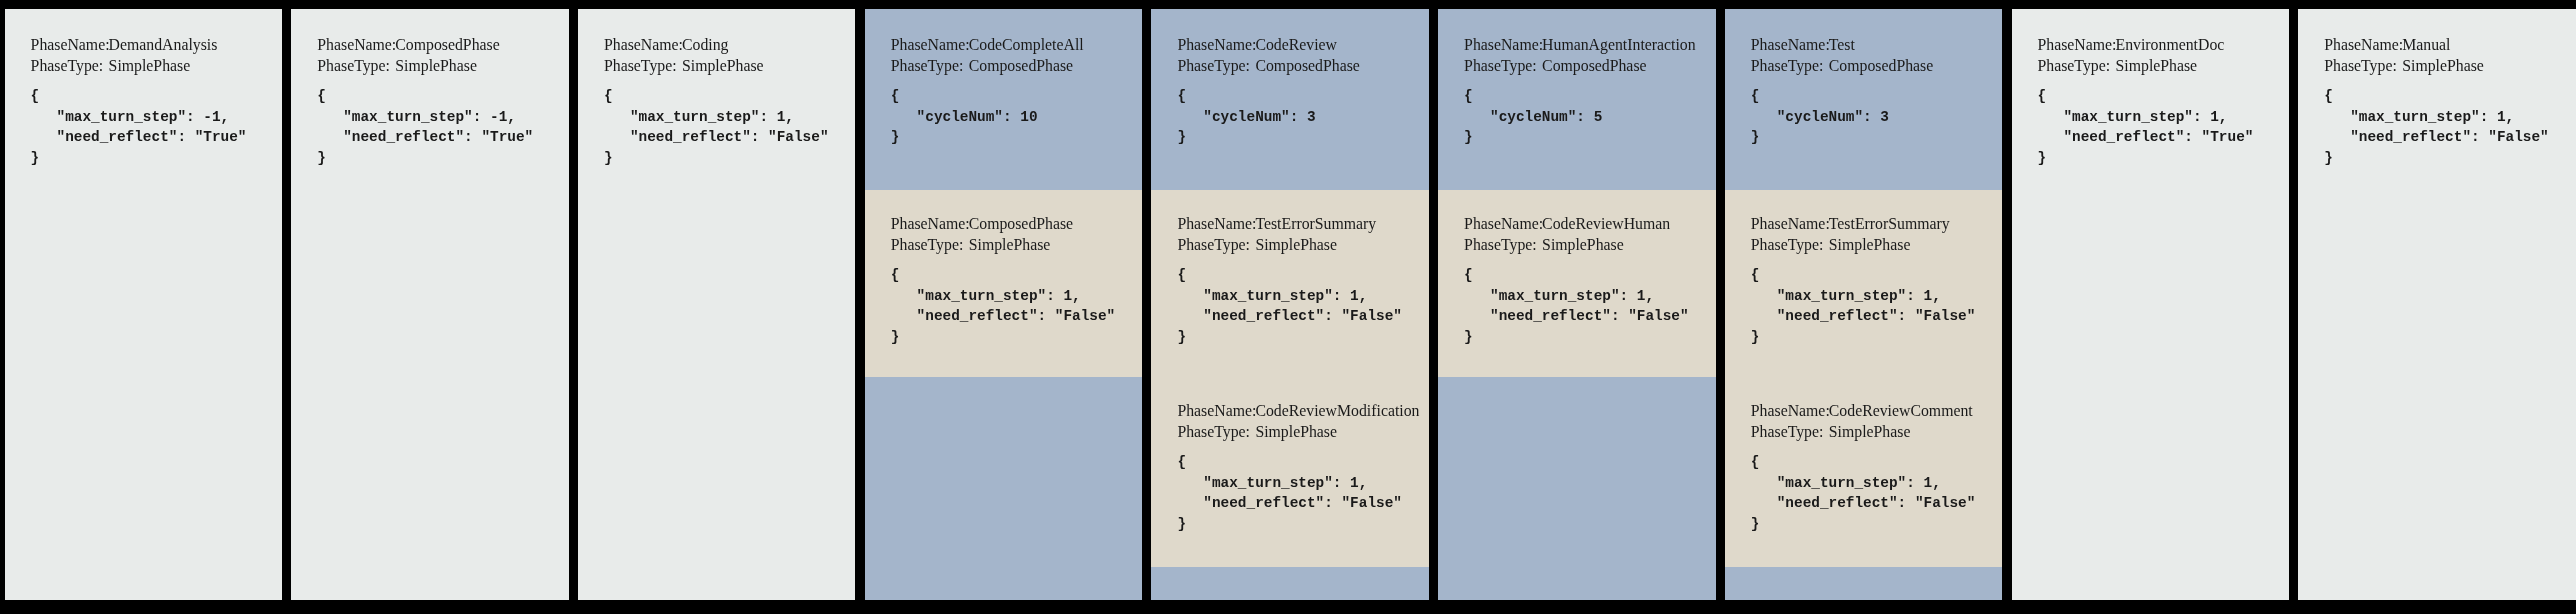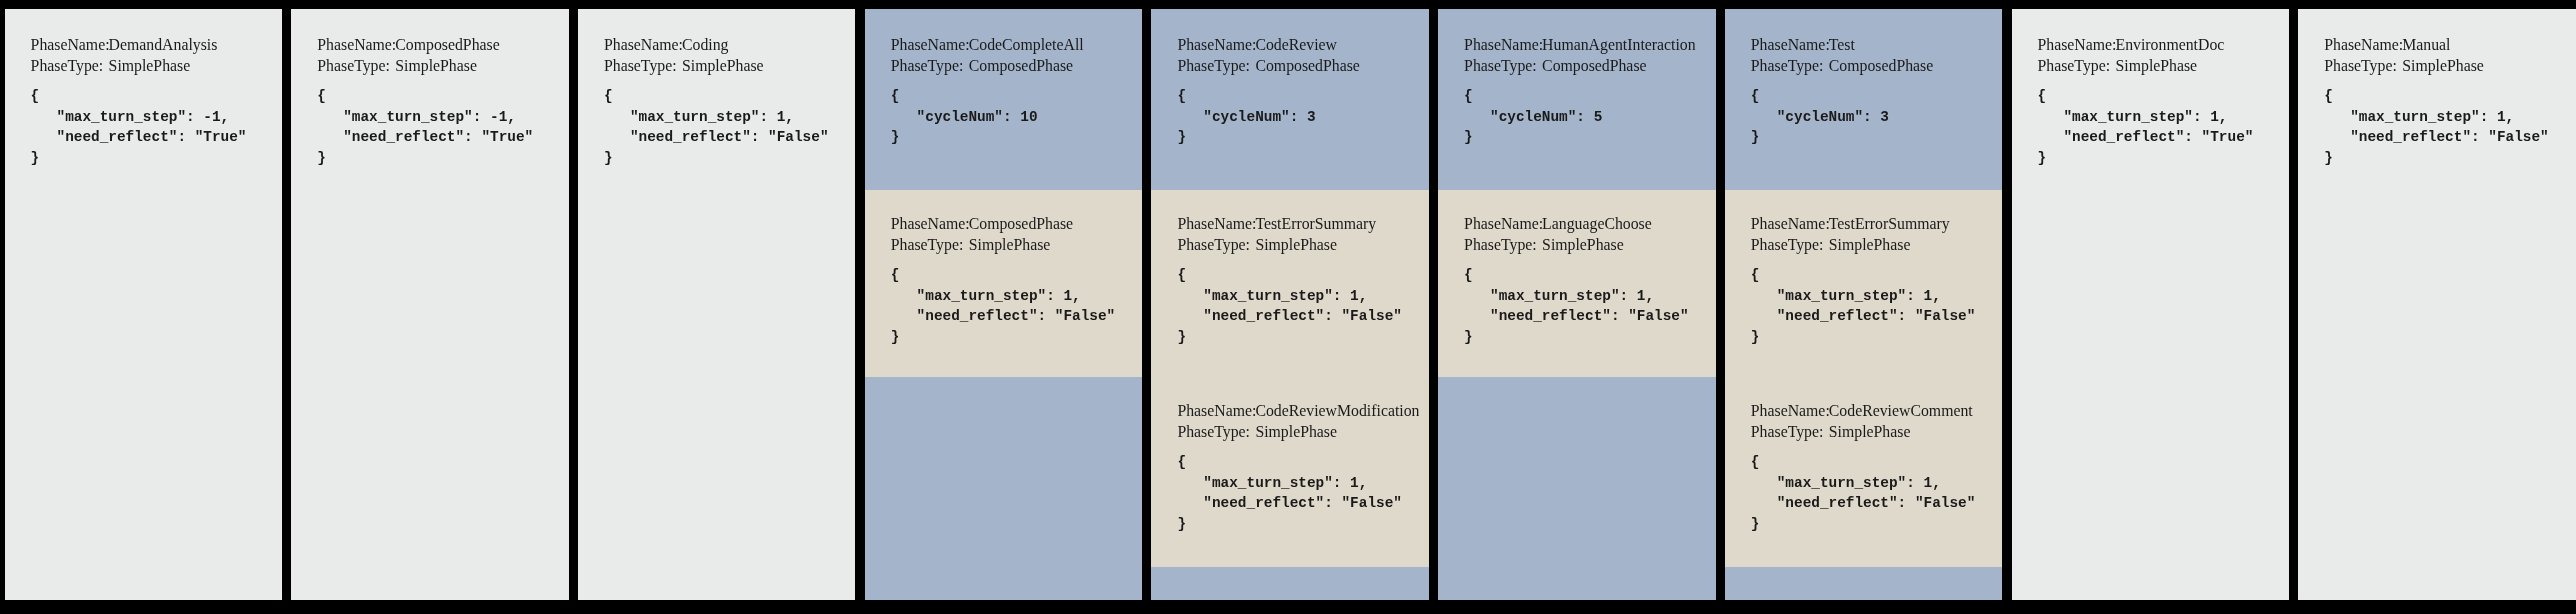--- a/index.html
+++ b/index.html
@@ -122,21 +122,21 @@
 
     <div class="col composed">
       <div class="phase-head">
         <div class="meta-line"><span class="lbl">PhaseName:</span><span>HumanAgentInteraction</span></div>
         <div class="meta-line"><span class="lbl">PhaseType:</span><span>ComposedPhase</span></div>
         <pre class="config">{
    "cycleNum": 5
 }</pre>
       </div>
       <div class="subcard">
-        <div class="meta-line"><span class="lbl">PhaseName:</span><span>LanguageChoose</span></div>
+        <div class="meta-line"><span class="lbl">PhaseName:</span><span>CodeReviewHuman</span></div>
         <div class="meta-line"><span class="lbl">PhaseType:</span><span>SimplePhase</span></div>
         <pre class="config">{
    "max_turn_step": 1,
    "need_reflect": "False"
 }</pre>
       </div>
     </div>
 
     <div class="col composed">
       <div class="phase-head">

